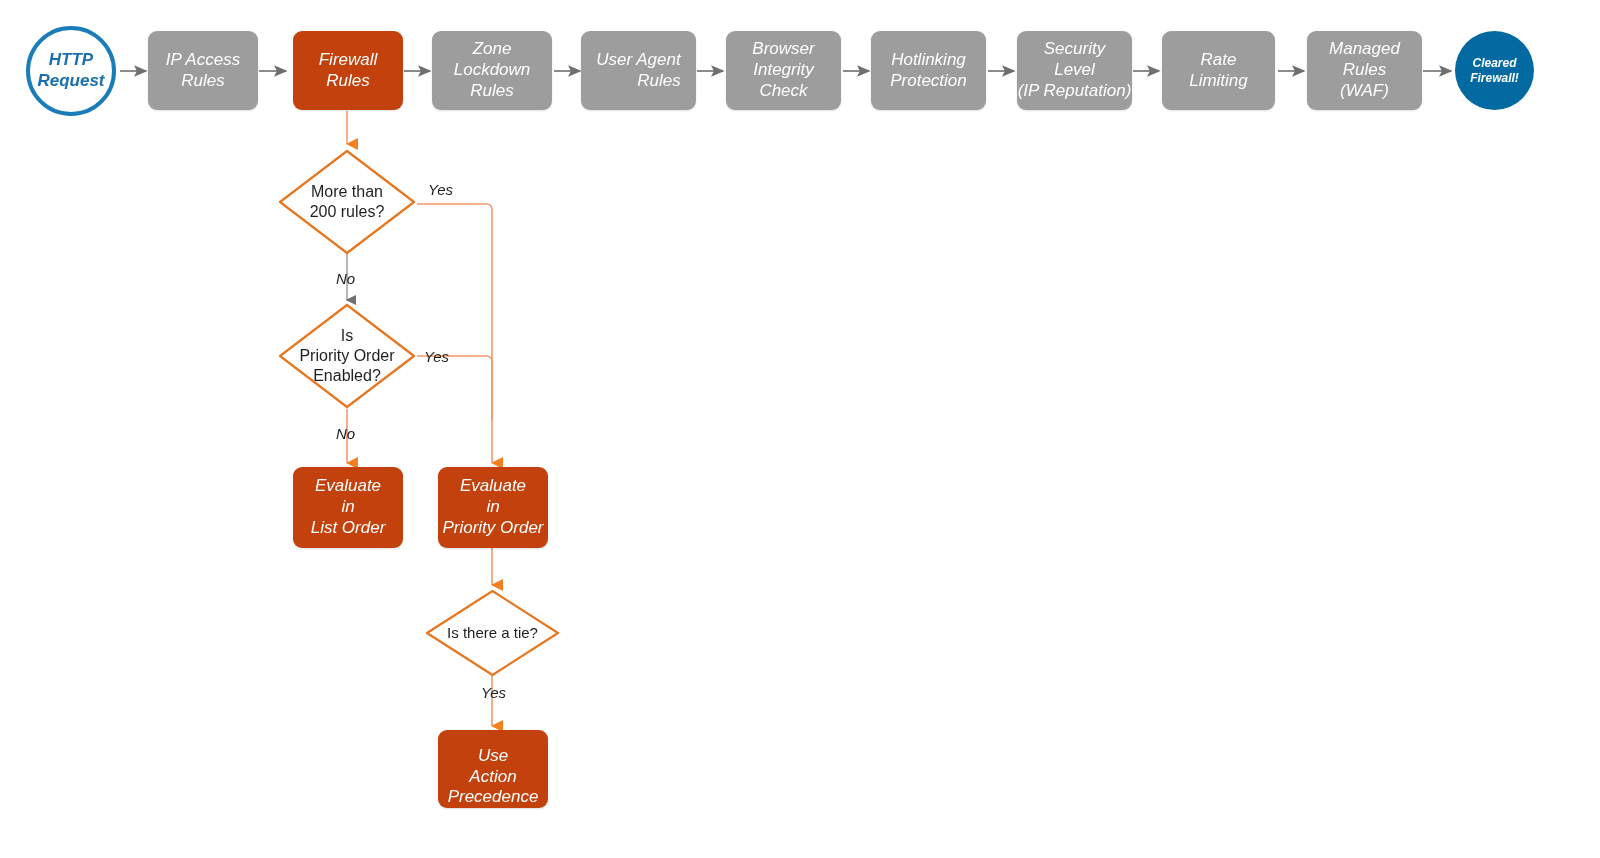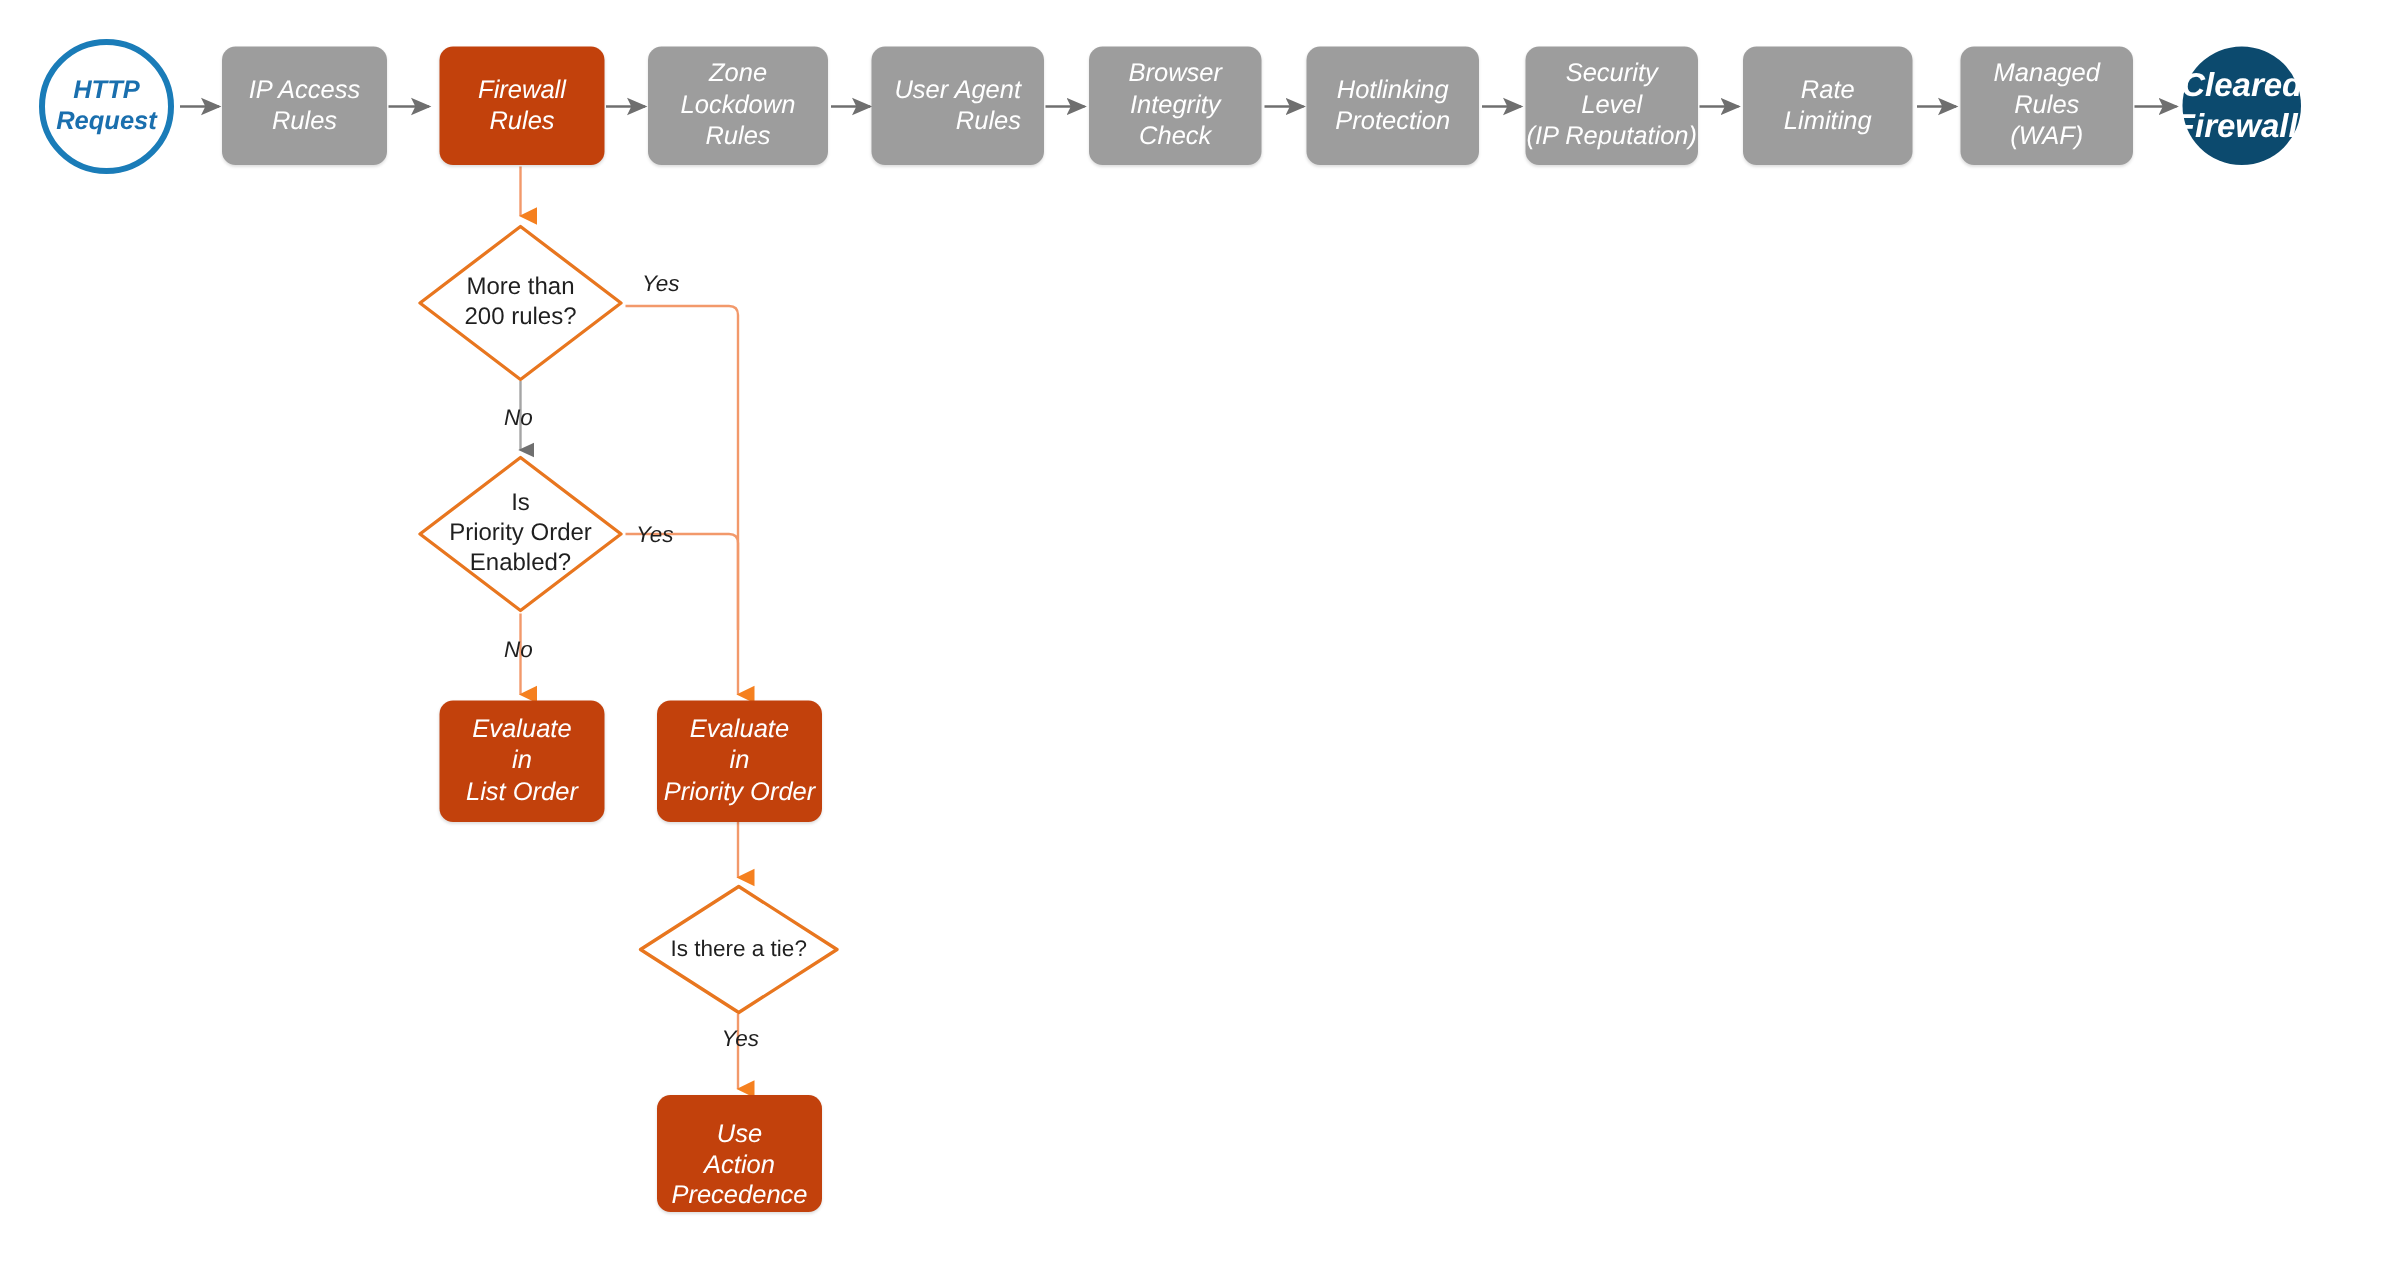--- a/index.html
+++ b/index.html
@@ -57,25 +57,25 @@
     border-radius: 50%;
     background: #ffffff;
     color: #1a6fae;
     font-weight: bold;
     font-style: italic;
     font-size: 17px;
     align-items: center;
   }
   .node-circle-blue-solid {
     border-radius: 50%;
-    background: #0c4a6e;
+    background: #0369a1;
     color: #ffffff;
     font-weight: bold;
     font-style: italic;
-    font-size: 22px;
+    font-size: 12px;
   }
   .diamond-wrap {
     position: absolute;
   }
   .diamond-wrap svg {
     position: absolute;
     left: 0;
     top: 0;
   }
   .diamond-label {

